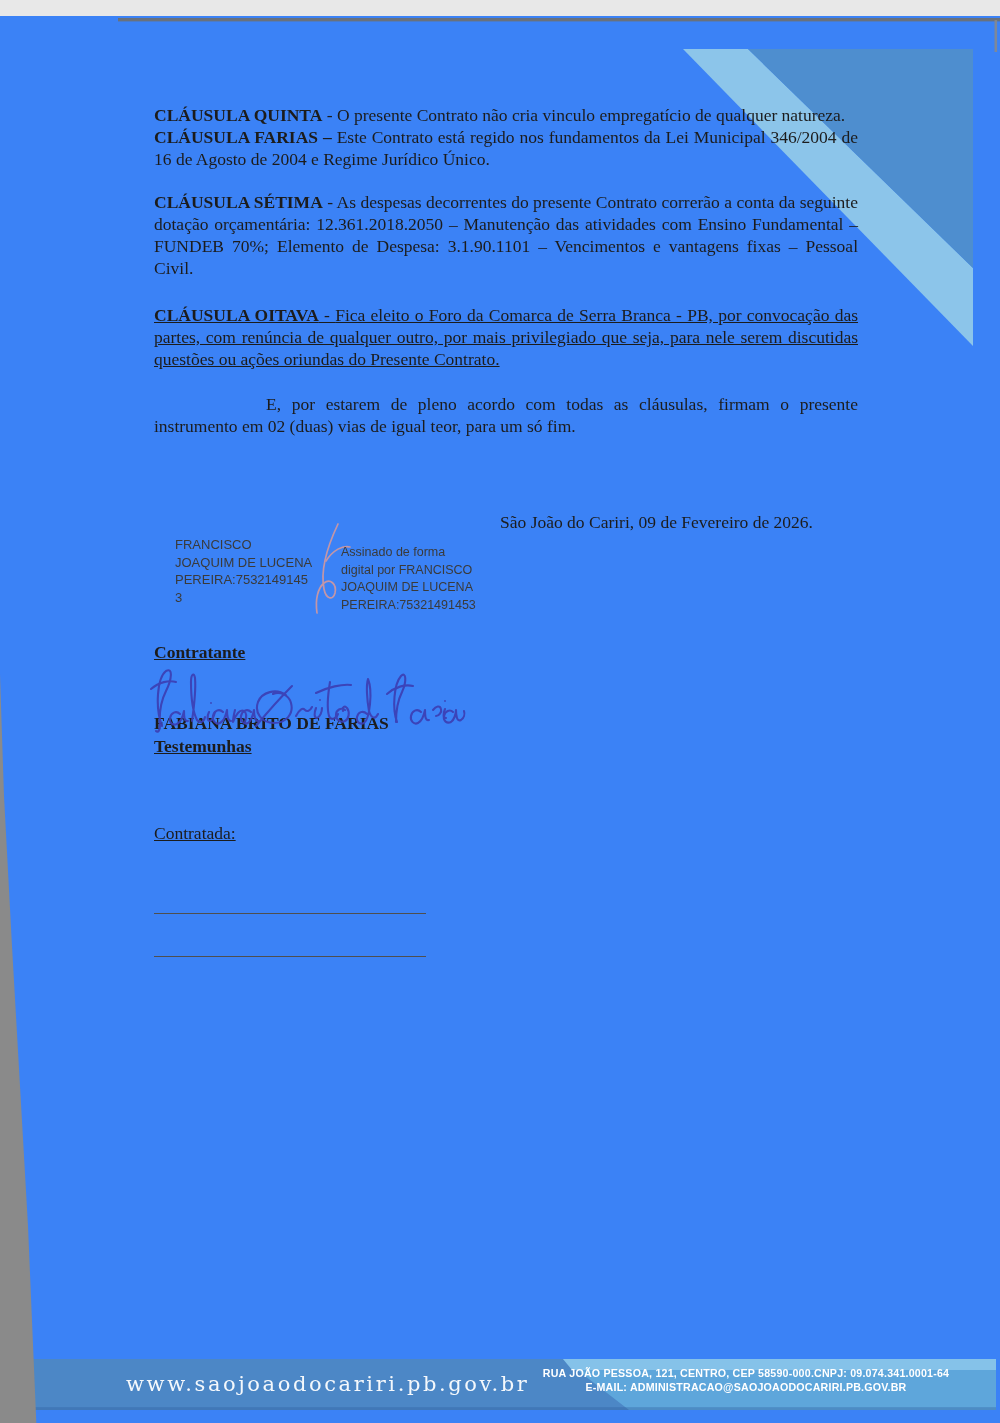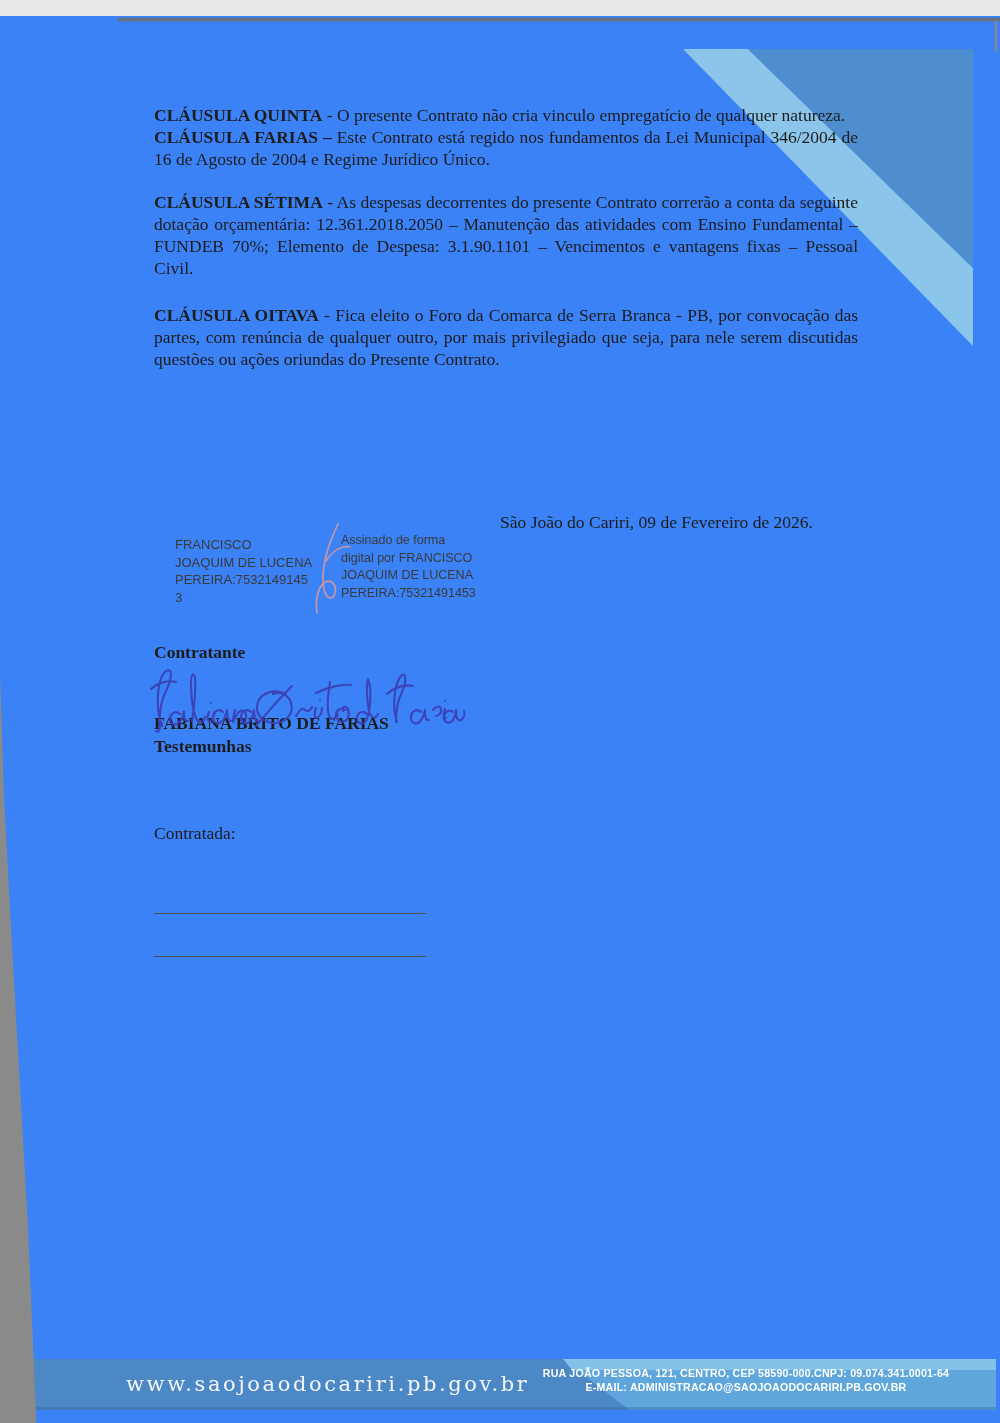--- a/index.html
+++ b/index.html
@@ -14,42 +14,42 @@
 
   
   .body-text{
     position:absolute;left:154px;top:88px;width:704px;z-index:2;
     font-size:17.5px;line-height:22px;text-align:justify;
   }
   .clause{margin:0;}
   .clause .hd{font-weight:bold;}
   .clause .sep{white-space:pre;}
   .clause--setima{margin-top:21px;}
-  .clause--oitava{margin-top:25px;}
+  .clause--oitava{margin-top:25px;text-decoration:underline;}
   .closing{margin-top:23px;text-indent:112px;}
 
   .date-line{
     position:absolute;left:500px;top:496px;z-index:2;
     font-size:17.5px;white-space:nowrap;
   }
 
   
   .cert{
     position:absolute;z-index:2;font-family:"Liberation Sans", sans-serif;
     color:#3a3a3a;
   }
   .cert-subject{left:175px;top:520px;width:170px;font-size:13px;line-height:17.5px;}
-  .cert-statement{left:341px;top:516px;width:160px;font-size:12.5px;line-height:17.5px;}
+  .cert-statement{left:341px;top:528px;width:160px;font-size:12.5px;line-height:17.5px;}
 
   .bold-name{
     position:absolute;left:154px;z-index:2;font-size:17.5px;font-weight:bold;
     white-space:nowrap;
   }
   .plain-label{
-    position:absolute;left:154px;z-index:2;font-size:17.5px;white-space:nowrap;
+    position:absolute;left:154px;z-index:2;font-size:17.5px;white-space:nowrap;text-decoration:underline;
   }
   .name-1{top:603px;} .role-1{top:626px;font-weight:bold;}
   .name-2{top:697px;} .role-2{top:720px;font-weight:bold;}
   .witnesses{top:807px;}
 
   .witness-line{
     position:absolute;left:154px;width:272px;height:0;z-index:2;
     border-top:1.6px solid #4f4f4f;
   }
   .wline-1{top:897px;} .wline-2{top:940px;}
@@ -94,20 +94,21 @@
     <rect x="0" y="1418" width="1000" height="5" fill="#c9beb2"></rect>
 
     <polygon points="0,658 4,780 12,930 20,1070 28,1210 37,1423 0,1423" fill="#8a8a8a"></polygon>
   </svg>
 
   <main class="body-text">
     <p class="clause clause--quinta"><span class="hd">CLÁUSULA QUINTA</span><span class="sep"> - </span><span class="bd">O presente Contrato não cria vinculo empregatício de qualquer natureza.</span></p>
     <p class="clause clause--sexta"><span class="hd">CLÁUSULA FARIAS</span><span class="sep hd"> – </span><span class="bd">Este Contrato está regido nos fundamentos da Lei Municipal 346/2004 de 16 de Agosto de 2004 e Regime Jurídico Único.</span></p>
     <p class="clause clause--setima"><span class="hd">CLÁUSULA SÉTIMA</span><span class="sep"> - </span><span class="bd">As despesas decorrentes do presente Contrato correrão a conta da seguinte dotação orçamentária: 12.361.2018.2050 – Manutenção das atividades com Ensino Fundamental – FUNDEB 70%; Elemento de Despesa: 3.1.90.1101 – Vencimentos e vantagens fixas – Pessoal Civil.</span></p>
     <p class="clause clause--oitava"><span class="hd">CLÁUSULA OITAVA</span><span class="sep"> - </span><span class="bd">Fica eleito o Foro da Comarca de Serra Branca - PB, por convocação das partes, com renúncia de qualquer outro, por mais privilegiado que seja, para nele serem discutidas questões ou ações oriundas do Presente Contrato.</span></p>
+    <p class="clause closing">E, por estarem de pleno acordo com todas as cláusulas, firmam o presente instrumento em 02 (duas) vias de igual teor, para um só fim.</p>
   </main>
 
   <div class="date-line">São João do Cariri, 09 de Fevereiro de 2026.</div>
 
   <div class="cert cert-subject">
     <div>FRANCISCO</div>
     <div>JOAQUIM DE LUCENA</div>
     <div>PEREIRA:7532149145</div>
     <div>3</div>
   </div>

